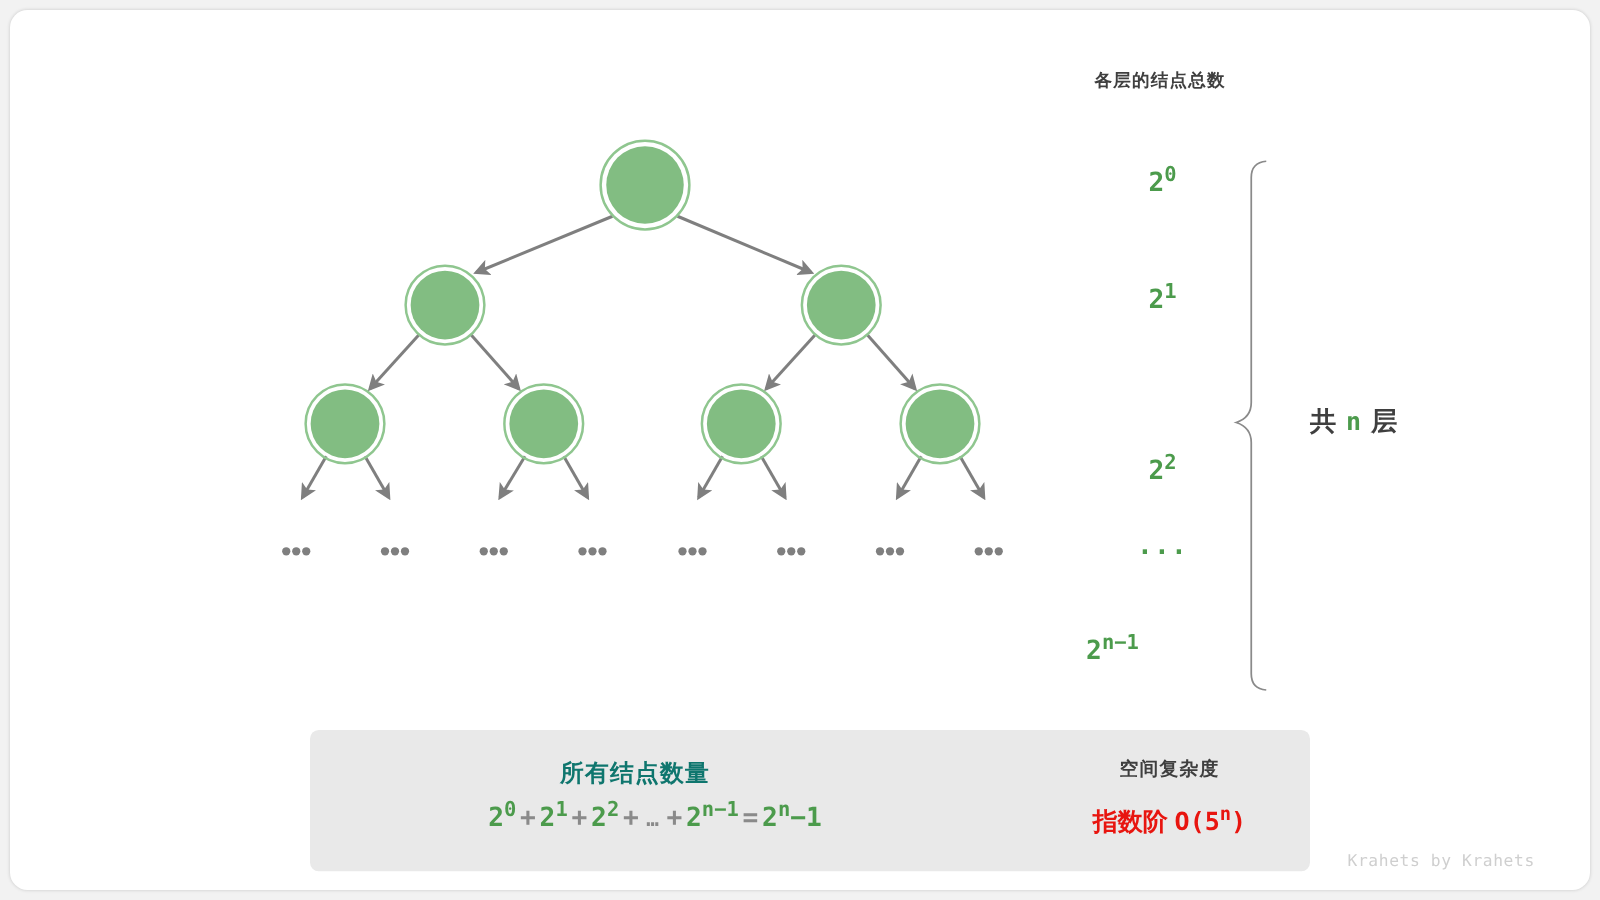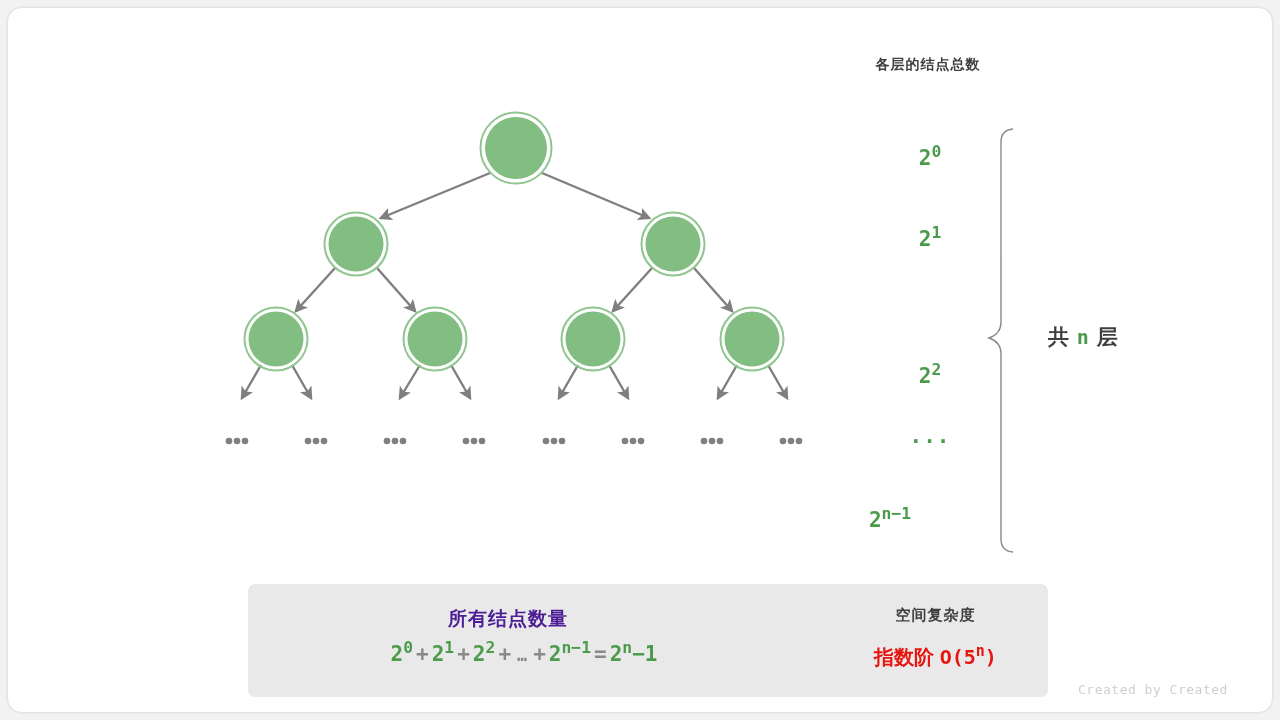--- a/index.html
+++ b/index.html
@@ -73,21 +73,21 @@
 
   #summary-panel {
     left: 240px; top: 576px;
     width: 800px; height: 113px;
     background: #e9e9e9;
     border-radius: 7px;
   }
   #sum-title {
     left: 240px; top: 598px; width: 520px;
     text-align: center;
-    font-size: 19px; font-weight: 700; color: #4c1d95;
+    font-size: 19px; font-weight: 700; color: #0f766e;
     letter-spacing: 1px;
   }
   #sum-formula {
     left: 256px; top: 634px; width: 520px;
     text-align: center;
     font-family: "DejaVu Sans Mono", monospace;
     font-weight: bold;
     font-size: 21px;
     color: #8a8a8a;
     white-space: nowrap;
@@ -203,21 +203,21 @@
 
     <g>
       <path d="M1005,121 q-12,1 -12,13 L993,314 q0,12 -12,16 q12,4 12,16 L993,531 q0,12 12,13" fill="none" stroke="#8a8a8a" stroke-width="1.4"></path>
     </g>
 
     <g>
       <path d="M765,628 L789,628 L789,618 L811,634 L789,650 L789,640 L765,640 Z" fill="#c6c6c6"></path>
     </g>
   </svg>
 
-  <div class="abs level-label" style="left:862px; top:126px;margin-top:12px;">
+  <div class="abs level-label" style="left:862px; top:126px;">
     <span>2</span><sup>0</sup>
   </div>
   <div class="abs level-label" style="left:862px; top:219px;">
     <span>2</span><sup>1</sup>
   </div>
   <div class="abs level-label" style="left:862px; top:328px;margin-top:28px;">
     <span>2</span><sup>2</sup>
   </div>
   <div class="abs level-dots" style="left:862px; top:416px;">...</div>
   <div class="abs level-label" style="left:822px; top:500px;">
@@ -237,15 +237,15 @@
   <div class="abs" id="sum-formula">
     <span class="g"><span>2</span><sup>0</sup></span><span class="op">+</span><span class="g"><span>2</span><sup>1</sup></span><span class="op">+</span><span class="g"><span>2</span><sup>2</sup></span><span class="op">+</span><span class="op" style="font-size:0.8em">…</span><span class="op">+</span><span class="g"><span>2</span><sup>n−1</sup></span><span class="op">=</span><span class="g"><span>2</span><sup>n</sup><span>−1</span></span>
   </div>
 
   <div class="abs" id="cx-title">空间复杂度</div>
   <div class="abs" id="cx-value">
     <span>指数阶</span>
     <span class="mono"><span>O(5</span><sup>n</sup><span>)</span></span>
   </div>
 
-  <div class="abs" id="credit">Created by Created</div>
+  <div class="abs" id="credit">Krahets by Krahets</div>
 
 </div>
 
 </body></html>

